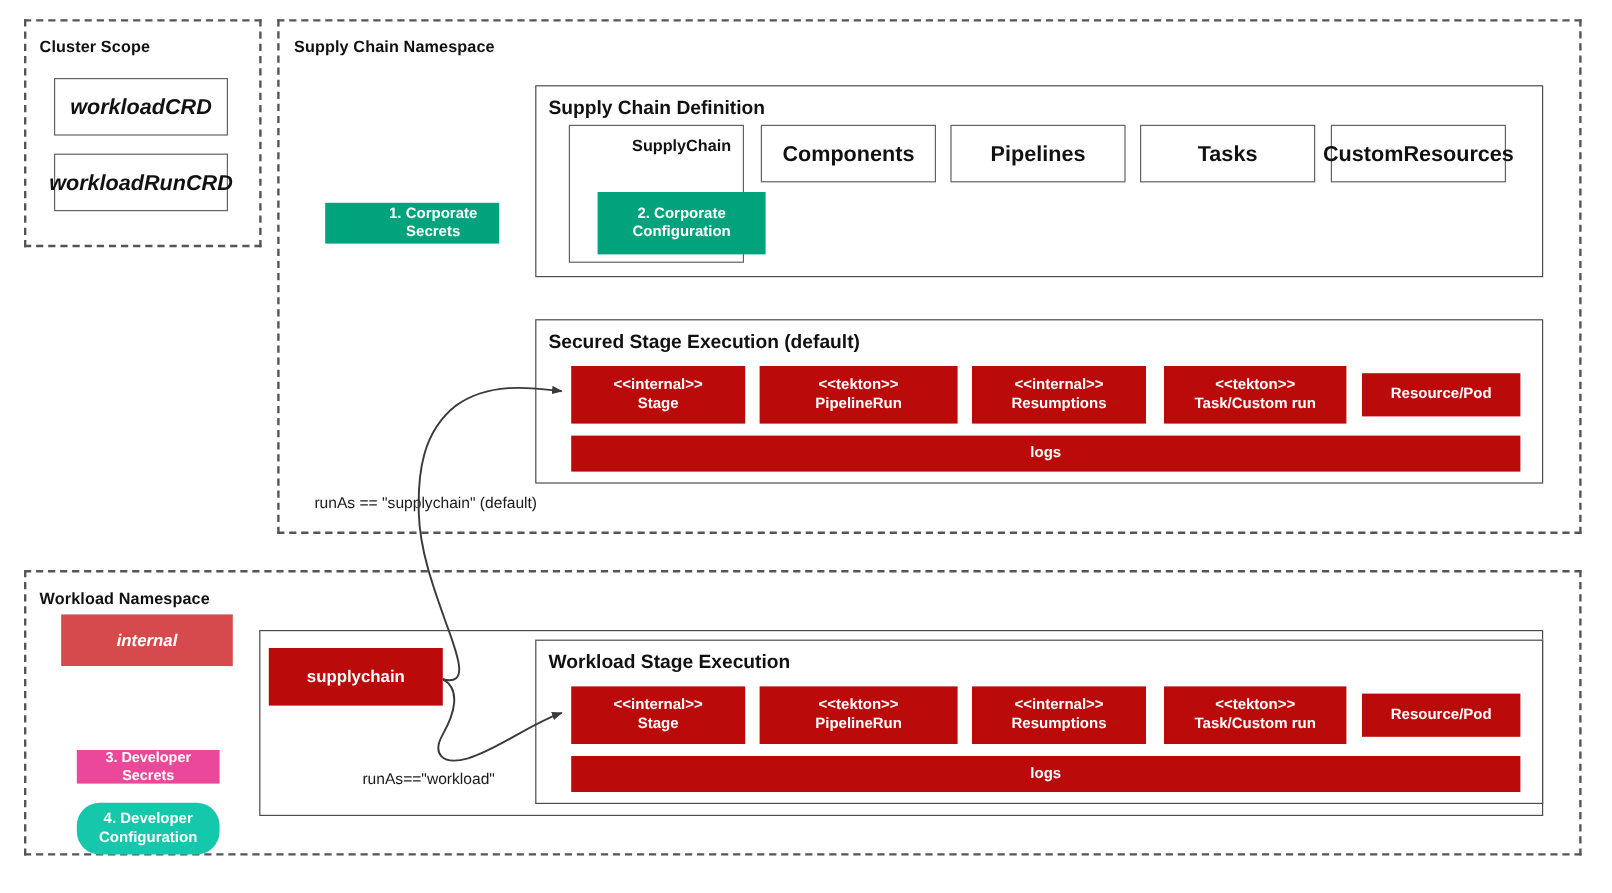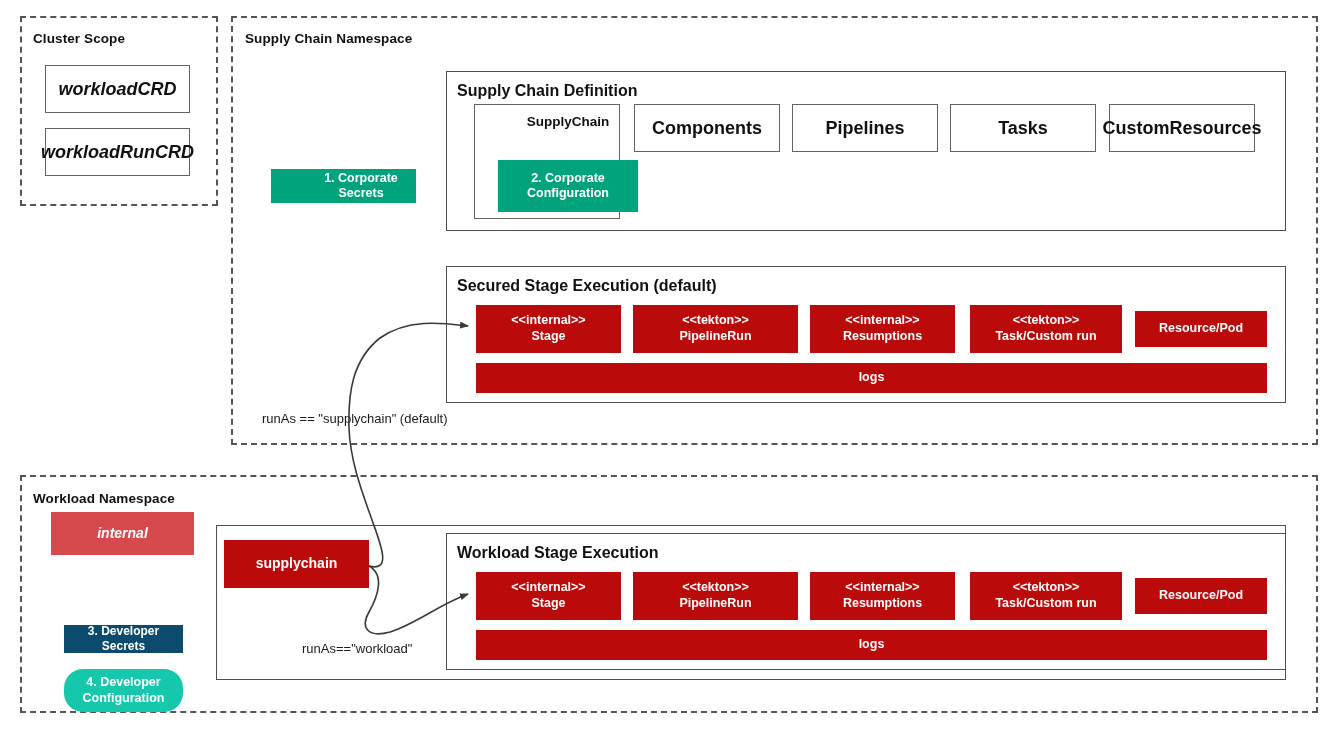--- a/index.html
+++ b/index.html
@@ -194,21 +194,21 @@
   <div class="abs red" style="left:476px; top:363px; width:791px; height:30px; background:#bb0a0a;">logs</div>
 
   <div class="edge-label" style="left:260px; top:411px;">runAs == "supplychain" (default)</div>
 
   <div class="abs ns" style="left:20px; top:475px; width:1298px; height:238px;">
   </div>
   <div class="ns-title" style="left:33px; top:491px;">Workload Namespace</div>
 
   <div class="abs red italic" style="left:51px; top:512px; width:143px; height:43px; background:#d6494c;">internal</div>
 
-  <div class="abs green" style="left:64px; top:625px; width:119px; height:28px; background:#0c4a6e; font-size:12px;">3. Developer Secrets</div>
+  <div class="abs green" style="left:64px; top:625px; width:119px; height:28px; background:#ec4899; font-size:12px;">3. Developer Secrets</div>
 
   <div class="abs green" style="left:64px; top:669px; width:119px; height:43px; background:#15c8ab; flex-direction:column;border-radius:19px;">
     <span>4. Developer</span>
     <span>Configuration</span>
   </div>
 
   <div class="abs panel" style="left:216px; top:525px; width:1070px; height:155px;">
   </div>
 
   <div class="abs red" style="left:224px; top:540px; width:145px; height:48px; background:#bb0a0a; font-size:14px;">supplychain</div>

